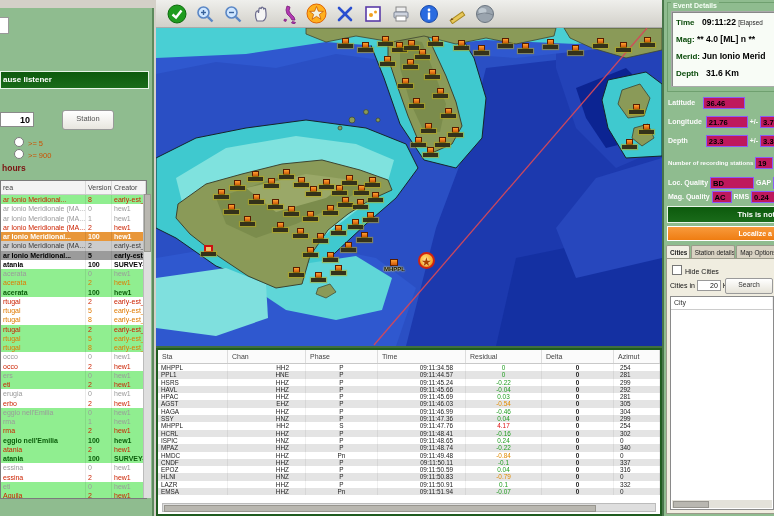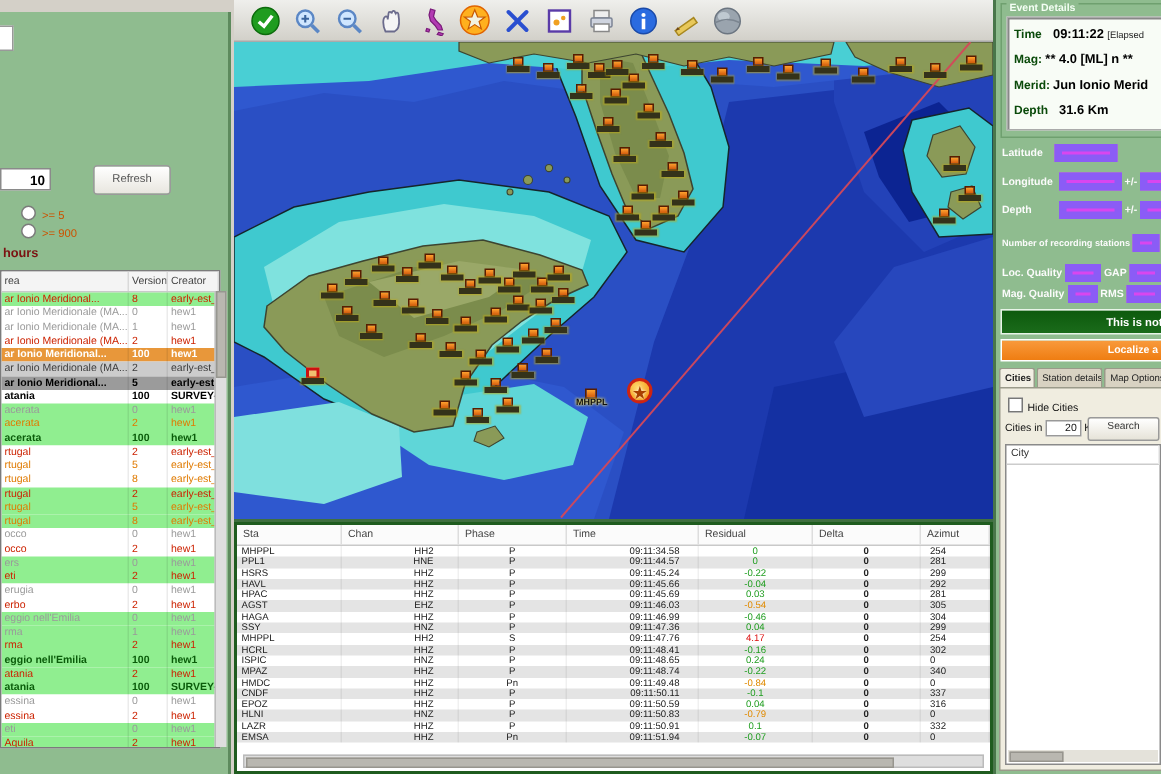--- a/index.html
+++ b/index.html
@@ -52,21 +52,21 @@
   
   #right{position:absolute;left:662px;top:0;width:112px;height:516px;background:#8fbc8f;border-left:2px solid #49764a;box-sizing:border-box;}
   #evt-group{position:absolute;left:3px;top:2px;width:116px;height:88px;border:1px solid #6fa06f;}
   #evt-group .gtitle{position:absolute;left:3px;top:-1px;font-size:7px;font-weight:bold;color:#f5fff5;background:#8fbc8f;padding:0 2px;}
   #evt-box{position:absolute;left:3px;top:8px;width:114px;height:76px;background:#f8fcf6;border:1px solid #aaa;box-shadow:inset 1px 1px 0 #888;padding:2px 0 0 4px;box-sizing:border-box;}
   .ev-row{height:17px;line-height:17px;white-space:nowrap;font-size:8px;}
   .ev-lbl{color:#0a4a0a;font-weight:bold;display:inline-block;}
   .ev-val{color:#000;font-weight:bold;font-size:8.6px;}
   .ev-small{font-size:6.3px;color:#222;}
   .fld-row{position:absolute;left:4px;white-space:nowrap;font-size:7px;color:#fbfbfb;font-weight:bold;height:13px;line-height:13px;}
-  .fld-box{display:inline-block;background:#d946ef;border:5px solid #8b5cf6;color:#000;font-weight:bold;font-size:7.6px;height:12px;line-height:11px;padding:0 2px;vertical-align:middle;box-sizing:border-box;overflow:hidden;}
+  .fld-box{display:inline-block;background:#be185d;border:1px solid #8b5cf6;color:#000;font-weight:bold;font-size:7.6px;height:12px;line-height:11px;padding:0 2px;vertical-align:middle;box-sizing:border-box;overflow:hidden;}
   #notbtn{position:absolute;left:3px;top:206px;width:112px;height:17px;background:linear-gradient(#0d5a0d,#1a6b1a);border:1px solid #e8f4e8;color:#fff;font-weight:bold;font-size:7.5px;line-height:15px;text-align:right;padding-right:3px;box-sizing:border-box;overflow:hidden;}
   #locbtn{position:absolute;left:3px;top:226px;width:112px;height:15px;background:linear-gradient(#f89a3c,#ef7d12);border:1px solid #fff;color:#fff;font-weight:bold;font-size:7px;line-height:13px;text-align:right;padding-right:6px;box-sizing:border-box;overflow:hidden;}
   #tabs{position:absolute;left:2px;top:245px;width:112px;height:13px;display:flex;font-size:6.4px;}
   .tab{background:#d8d2c2;border:1px solid #9a9a8a;border-bottom:none;border-radius:2px 2px 0 0;padding:1px 3px 0 3px;margin-right:1px;color:#222;line-height:11px;white-space:nowrap;overflow:hidden;}
   .tab.active{background:#f2efe4;font-weight:bold;}
   #tabpanel{position:absolute;left:2px;top:258px;width:110px;height:256px;background:#f0ede0;border:1px solid #9a9a8a;box-sizing:border-box;}
   #hidecities{position:absolute;left:5px;top:6px;font-size:7px;color:#111;line-height:9px;}
   .chk{display:inline-block;width:8px;height:8px;background:#fff;border:1px solid #777;vertical-align:-1px;margin-right:3px;}
   #citiesin{position:absolute;left:3px;top:20px;font-size:7px;color:#111;white-space:nowrap;line-height:13px;}
   #km-input{display:inline-block;width:24px;height:11px;background:#fff;border:1px solid #999;font-size:7px;text-align:right;padding-right:2px;line-height:10px;box-sizing:border-box;}
@@ -77,22 +77,23 @@
   #city-hscroll .thumb{position:absolute;left:1px;top:1px;width:34px;height:5px;background:#b9b7b0;border:1px solid #97958e;}
   .greenline{position:absolute;left:156px;top:346px;width:506px;height:2px;background:#3f6f3f;}
 </style>
 </head>
 <body>
 
 <div id="app">
 
   <div id="left">
     <div class="partial-input"></div>
+    <div id="pause-btn">ause listener</div>
     <div id="count-input">10</div>
-    <div id="refresh-btn">Refresh</div>
+    <div id="refresh-btn">Station</div>
     <div class="radio-row" style="top:129px;"><span class="radio-dot"></span><span>&gt;= 5</span></div>
     <div class="radio-row" style="top:141px;"><span class="radio-dot"></span><span>&gt;= 900</span></div>
     <div id="hours-lbl">hours</div>
     <div id="left-table">
       <div class="lt-head">
         <div>rea</div>
         <div>Version</div>
         <div>Creator</div>
       </div>
       <div id="lt-body">
@@ -656,21 +657,21 @@
         <div class="ev-row"><span class="ev-lbl" style="width:26px;">Time</span><span class="ev-val">09:11:22</span> <span class="ev-small">[Elapsed</span></div>
         <div class="ev-row"><span class="ev-lbl">Mag:</span> <span class="ev-val">** 4.0 [ML] n **</span></div>
         <div class="ev-row"><span class="ev-lbl" style="width:26px;">Merid:</span><span class="ev-val">Jun Ionio Merid</span></div>
         <div class="ev-row"><span class="ev-lbl" style="width:30px;">Depth</span><span class="ev-val">31.6 Km</span></div>
       </div>
     </div>
     <div class="fld-row" style="top:96px;"><span>Latitude</span> <span class="fld-box" style="width:42px;margin-left:6px;">36.46</span></div>
     <div class="fld-row" style="top:115px;"><span>Longitude</span> <span class="fld-box" style="width:42px;margin-left:2px;">21.76</span> <span>+/-</span> <span class="fld-box" style="width:30px;">3.75</span></div>
     <div class="fld-row" style="top:134px;"><span>Depth</span> <span class="fld-box" style="width:42px;margin-left:16px;">23.3</span> <span>+/-</span> <span class="fld-box" style="width:30px;">3.37</span></div>
     <div class="fld-row" style="top:156px;font-size:6.1px;"><span>Number of recording stations</span> <span class="fld-box" style="width:18px;">19</span></div>
-    <div class="fld-row" style="top:176px;"><span>Loc. Quality</span> <span class="fld-box" style="width:24px;">BD</span> <span>GAP</span> <span class="fld-box" style="width:22px;">260</span></div>
+    <div class="fld-row" style="top:176px;"><span>Loc. Quality</span> <span class="fld-box" style="width:44px;">BD</span> <span>GAP</span> <span class="fld-box" style="width:22px;">260</span></div>
     <div class="fld-row" style="top:190px;"><span>Mag. Quality</span> <span class="fld-box" style="width:20px;">AC</span> <span>RMS</span> <span class="fld-box" style="width:24px;">0.24</span></div>
     <div id="notbtn">This is not</div>
     <div id="locbtn">Localize a</div>
     <div id="tabs">
       <div class="tab active">Cities</div>
       <div class="tab">Station details</div>
       <div class="tab">Map Options</div>
     </div>
     <div id="tabpanel">
       <div id="hidecities"><span class="chk"></span><span>Hide Cities</span></div>

